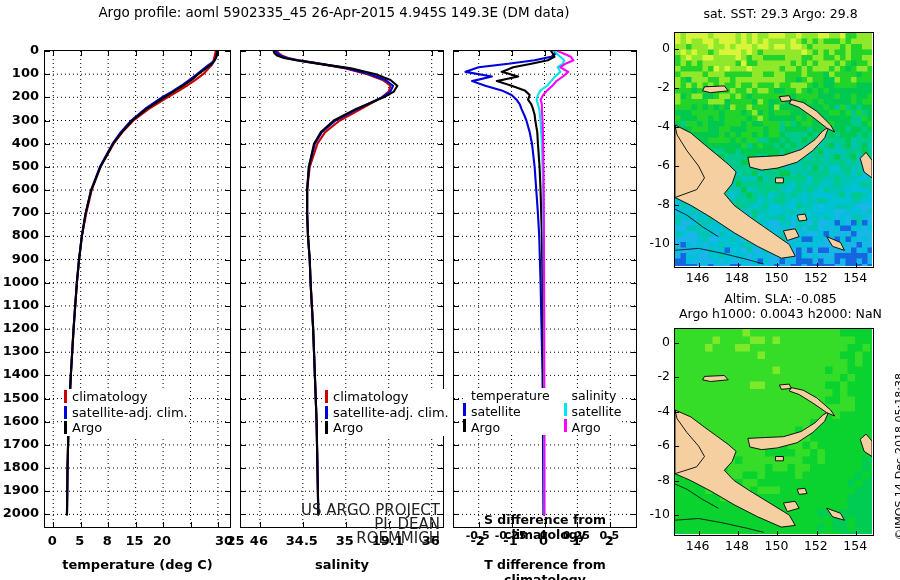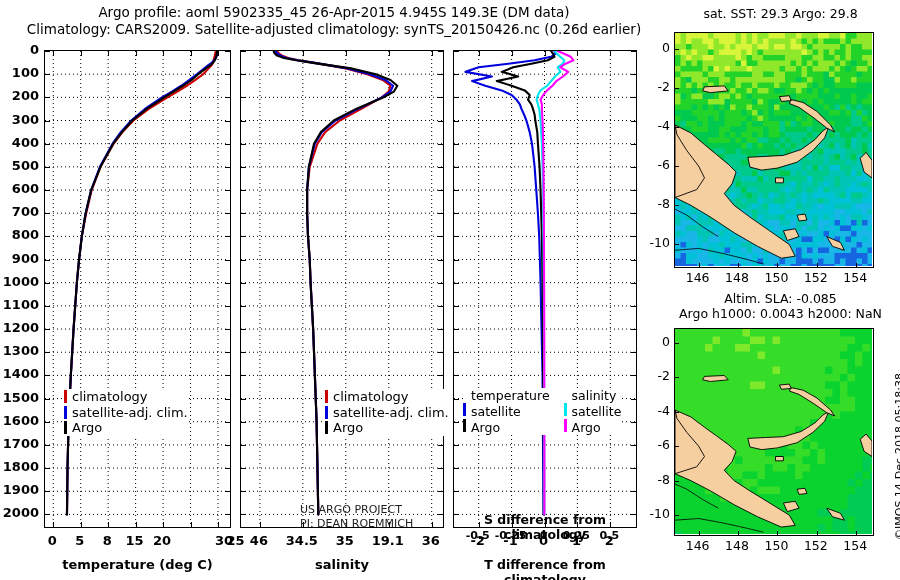--- a/index.html
+++ b/index.html
@@ -14,37 +14,36 @@
   .tick-sx{position:absolute;font-size:11px;font-weight:bold;text-align:center;width:50px;margin-left:-25px;}
   .tkx{position:absolute;bottom:0;width:0;height:5px;border-left:1.4px solid #000;}
   .tkxt{position:absolute;top:0;width:0;height:5px;border-left:1.4px solid #000;}
   .tky{position:absolute;left:0;height:0;width:5px;border-top:1.4px solid #000;}
   .tkyr{position:absolute;right:0;height:0;width:5px;border-top:1.4px solid #000;}
   svg{display:block;}
   .legend{position:absolute;font-size:13px;line-height:15.5px;background:#fff;}
   .legend .row{display:flex;align-items:center;white-space:nowrap;}
   .swatch{display:inline-block;width:3px;height:13px;margin-right:5px;flex:0 0 auto;}
   .legend2{position:absolute;font-size:12.5px;line-height:15px;background:#fff;display:flex;gap:14px;}
-  .proj{position:absolute;font-size:11px;line-height:14px;text-align:left;color:#222;}
+  .proj{position:absolute;font-size:15px;line-height:14px;text-align:right;color:#222;}
   .maptitle{position:absolute;text-align:center;font-size:12.5px;line-height:15px;}
   .mapbox{position:absolute;border:1.4px solid #000;box-sizing:border-box;overflow:hidden;}
   .mtkx{position:absolute;bottom:0;width:0;height:4px;border-left:1.3px solid #000;}
   .mtky{position:absolute;left:0;height:0;width:4px;border-top:1.3px solid #000;}
   .mlx{position:absolute;font-size:12.5px;text-align:center;width:40px;margin-left:-20px;}
   .mly{position:absolute;font-size:12.5px;text-align:right;width:30px;margin-top:-8px;}
   .copyr{position:absolute;font-size:11px;white-space:nowrap;
          transform:rotate(-90deg);transform-origin:0 0;}
   .sdiff{position:absolute;font-size:12.5px;font-weight:bold;text-align:center;}
 </style>
 </head>
 <body>
 
 <div class="ttl">
   <div>Argo profile: aoml 5902335_45 26-Apr-2015 4.945S 149.3E (DM data)</div>
-  <div>Climatology: CARS2009. Satellite-adjusted climatology: synTS_20150426.nc (0.26d earlier)</div>
 </div>
 
 <div class="panel" id="p1" style="left:44px;top:50px;width:187px;height:478px;">
   <svg id="p1-svg" width="184" height="475">
       <line x1="8.238805970149253" y1="0" x2="8.238805970149253" y2="475" stroke="#000" stroke-width="1" stroke-dasharray="1,3"></line>
       <line x1="35.701492537313435" y1="0" x2="35.701492537313435" y2="475" stroke="#000" stroke-width="1" stroke-dasharray="1,3"></line>
       <line x1="63.16417910447761" y1="0" x2="63.16417910447761" y2="475" stroke="#000" stroke-width="1" stroke-dasharray="1,3"></line>
       <line x1="90.62686567164178" y1="0" x2="90.62686567164178" y2="475" stroke="#000" stroke-width="1" stroke-dasharray="1,3"></line>
       <line x1="118.08955223880596" y1="0" x2="118.08955223880596" y2="475" stroke="#000" stroke-width="1" stroke-dasharray="1,3"></line>
       <line x1="145.55223880597015" y1="0" x2="145.55223880597015" y2="475" stroke="#000" stroke-width="1" stroke-dasharray="1,3"></line>

